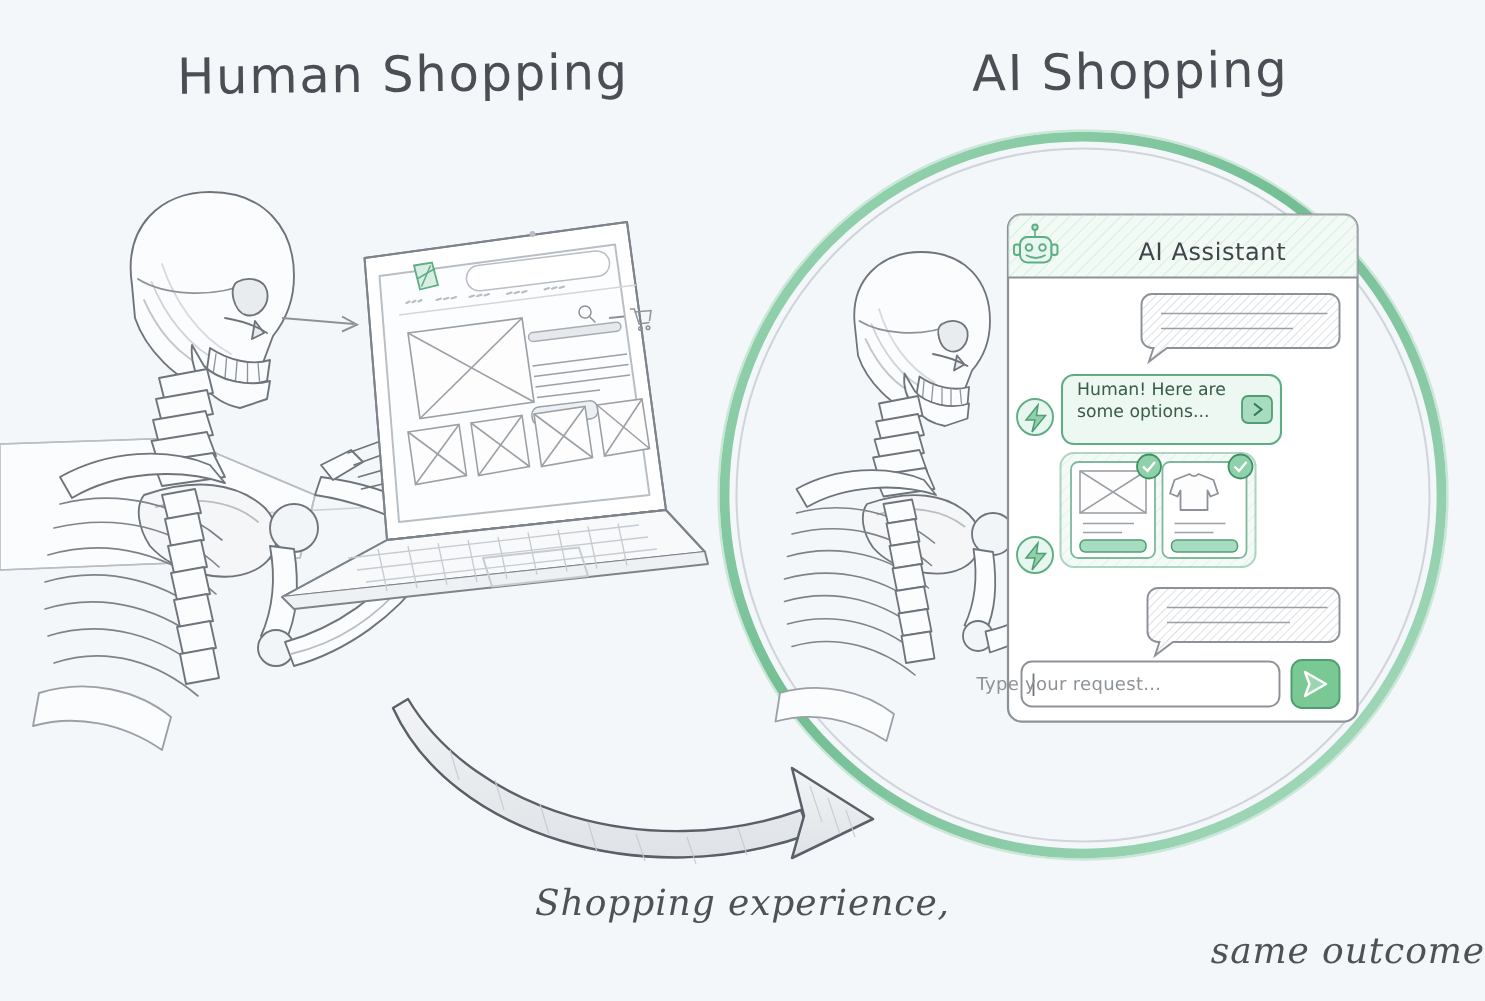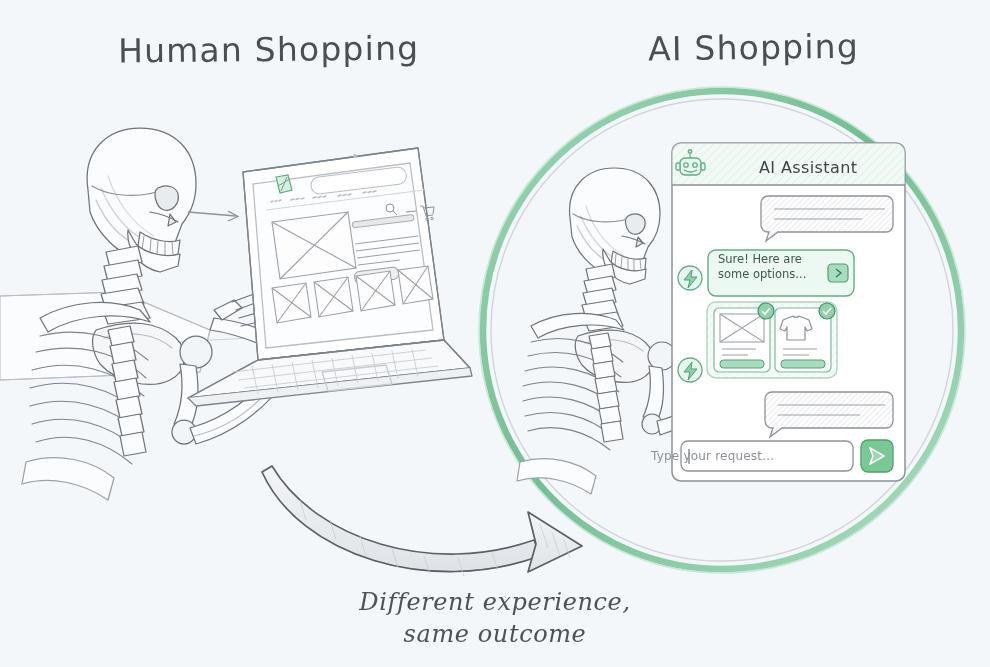--- a/index.html
+++ b/index.html
@@ -32,21 +32,21 @@
     left:0; right:0;
     text-align:center;
     font-family: "DejaVu Serif", serif;
     font-style: italic;
     font-size: 24px;
     color: #4d5257;
     line-height: 1.35;
     letter-spacing: .6px;
   }
   #caption { top:586px; }
-  #caption .l2 { display:block; }
+  #caption .l2 { display:block;text-align:right; }
 
   svg { display:block; }
   .svg-layer { position:absolute; left:0; top:0; width:990px; height:667px; pointer-events:none; }
 </style>
 </head>
 <body>
 
 <div id="stage">
 
   <div class="title" id="title-human">Human Shopping</div>
@@ -478,26 +478,26 @@
         <path d="M492 552 L498 570"></path>
         <path d="M540 524 L548 548"></path>
           <path d="M552 532 L560 556"></path>
         <path d="M564 540 L570 558"></path>
       </g>
     </g>
   </svg>
 
   <div class="abs" style="left:716px; top:158px; font-size:16px; color:#3f4449; letter-spacing:.4px;margin-left:43px;">AI Assistant</div>
 
-  <div class="abs" style="left:718px; top:252px; width:112px; font-size:11.5px; line-height:15px; color:#3a5c49;">Sure! Here are some options...</div>
+  <div class="abs" style="left:718px; top:252px; width:112px; font-size:11.5px; line-height:15px; color:#3a5c49;">Human! Here are some options...</div>
 
   <div class="abs" style="left:651px; top:449px; font-size:12px; color:#8d9299; letter-spacing:.2px;">Type your request...</div>
 
   <div class="caption" id="caption">
-    <span>Different experience,</span>
+    <span>Shopping experience,</span>
     <span class="l2">same outcome</span>
   </div>
 
   <div class="abs" style="left:681px;top:441px;width:172px;height:30px;"></div>
   <div class="abs" style="left:861px;top:440px;width:32px;height:32px;"></div>
   <div class="abs" style="left:828px;top:264px;width:20px;height:18px;"></div>
   <div class="abs" style="left:714px;top:308px;width:56px;height:64px;"></div>
   <div class="abs" style="left:775px;top:308px;width:56px;height:64px;"></div>
   <div class="abs" style="left:310px;top:172px;width:96px;height:22px;"></div>
   <div class="abs" style="left:418px;top:200px;width:20px;height:22px;"></div>

